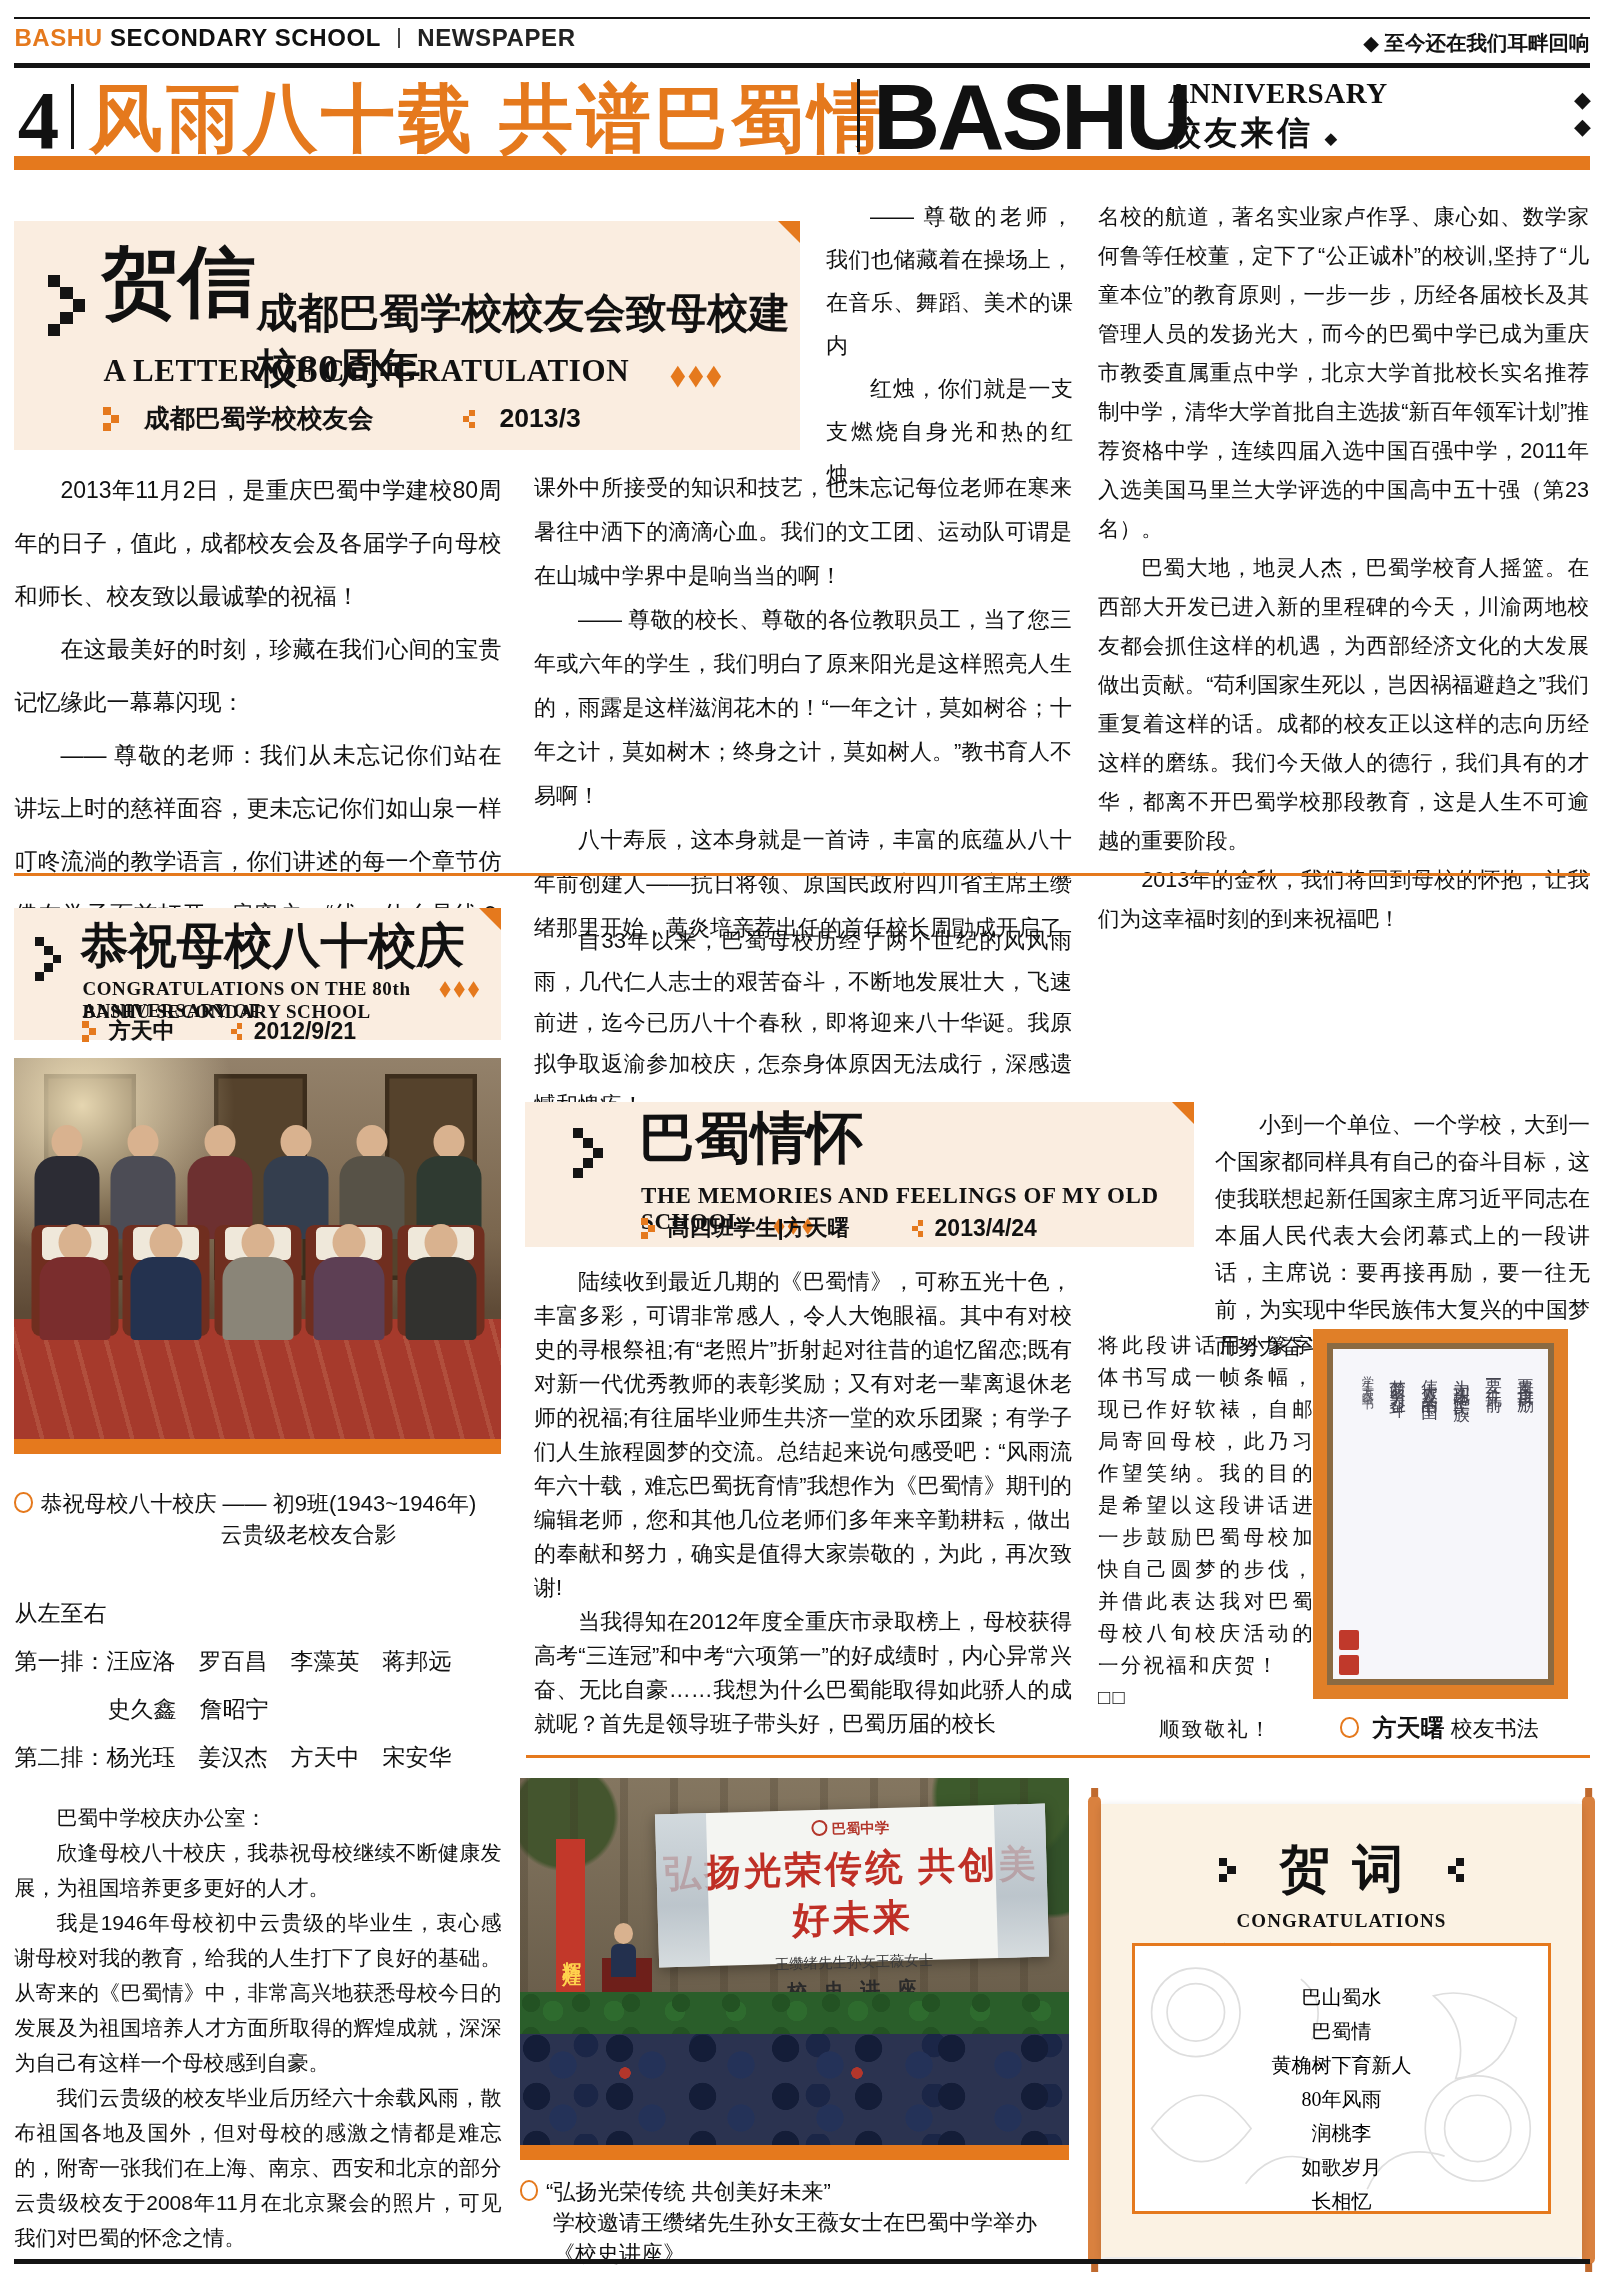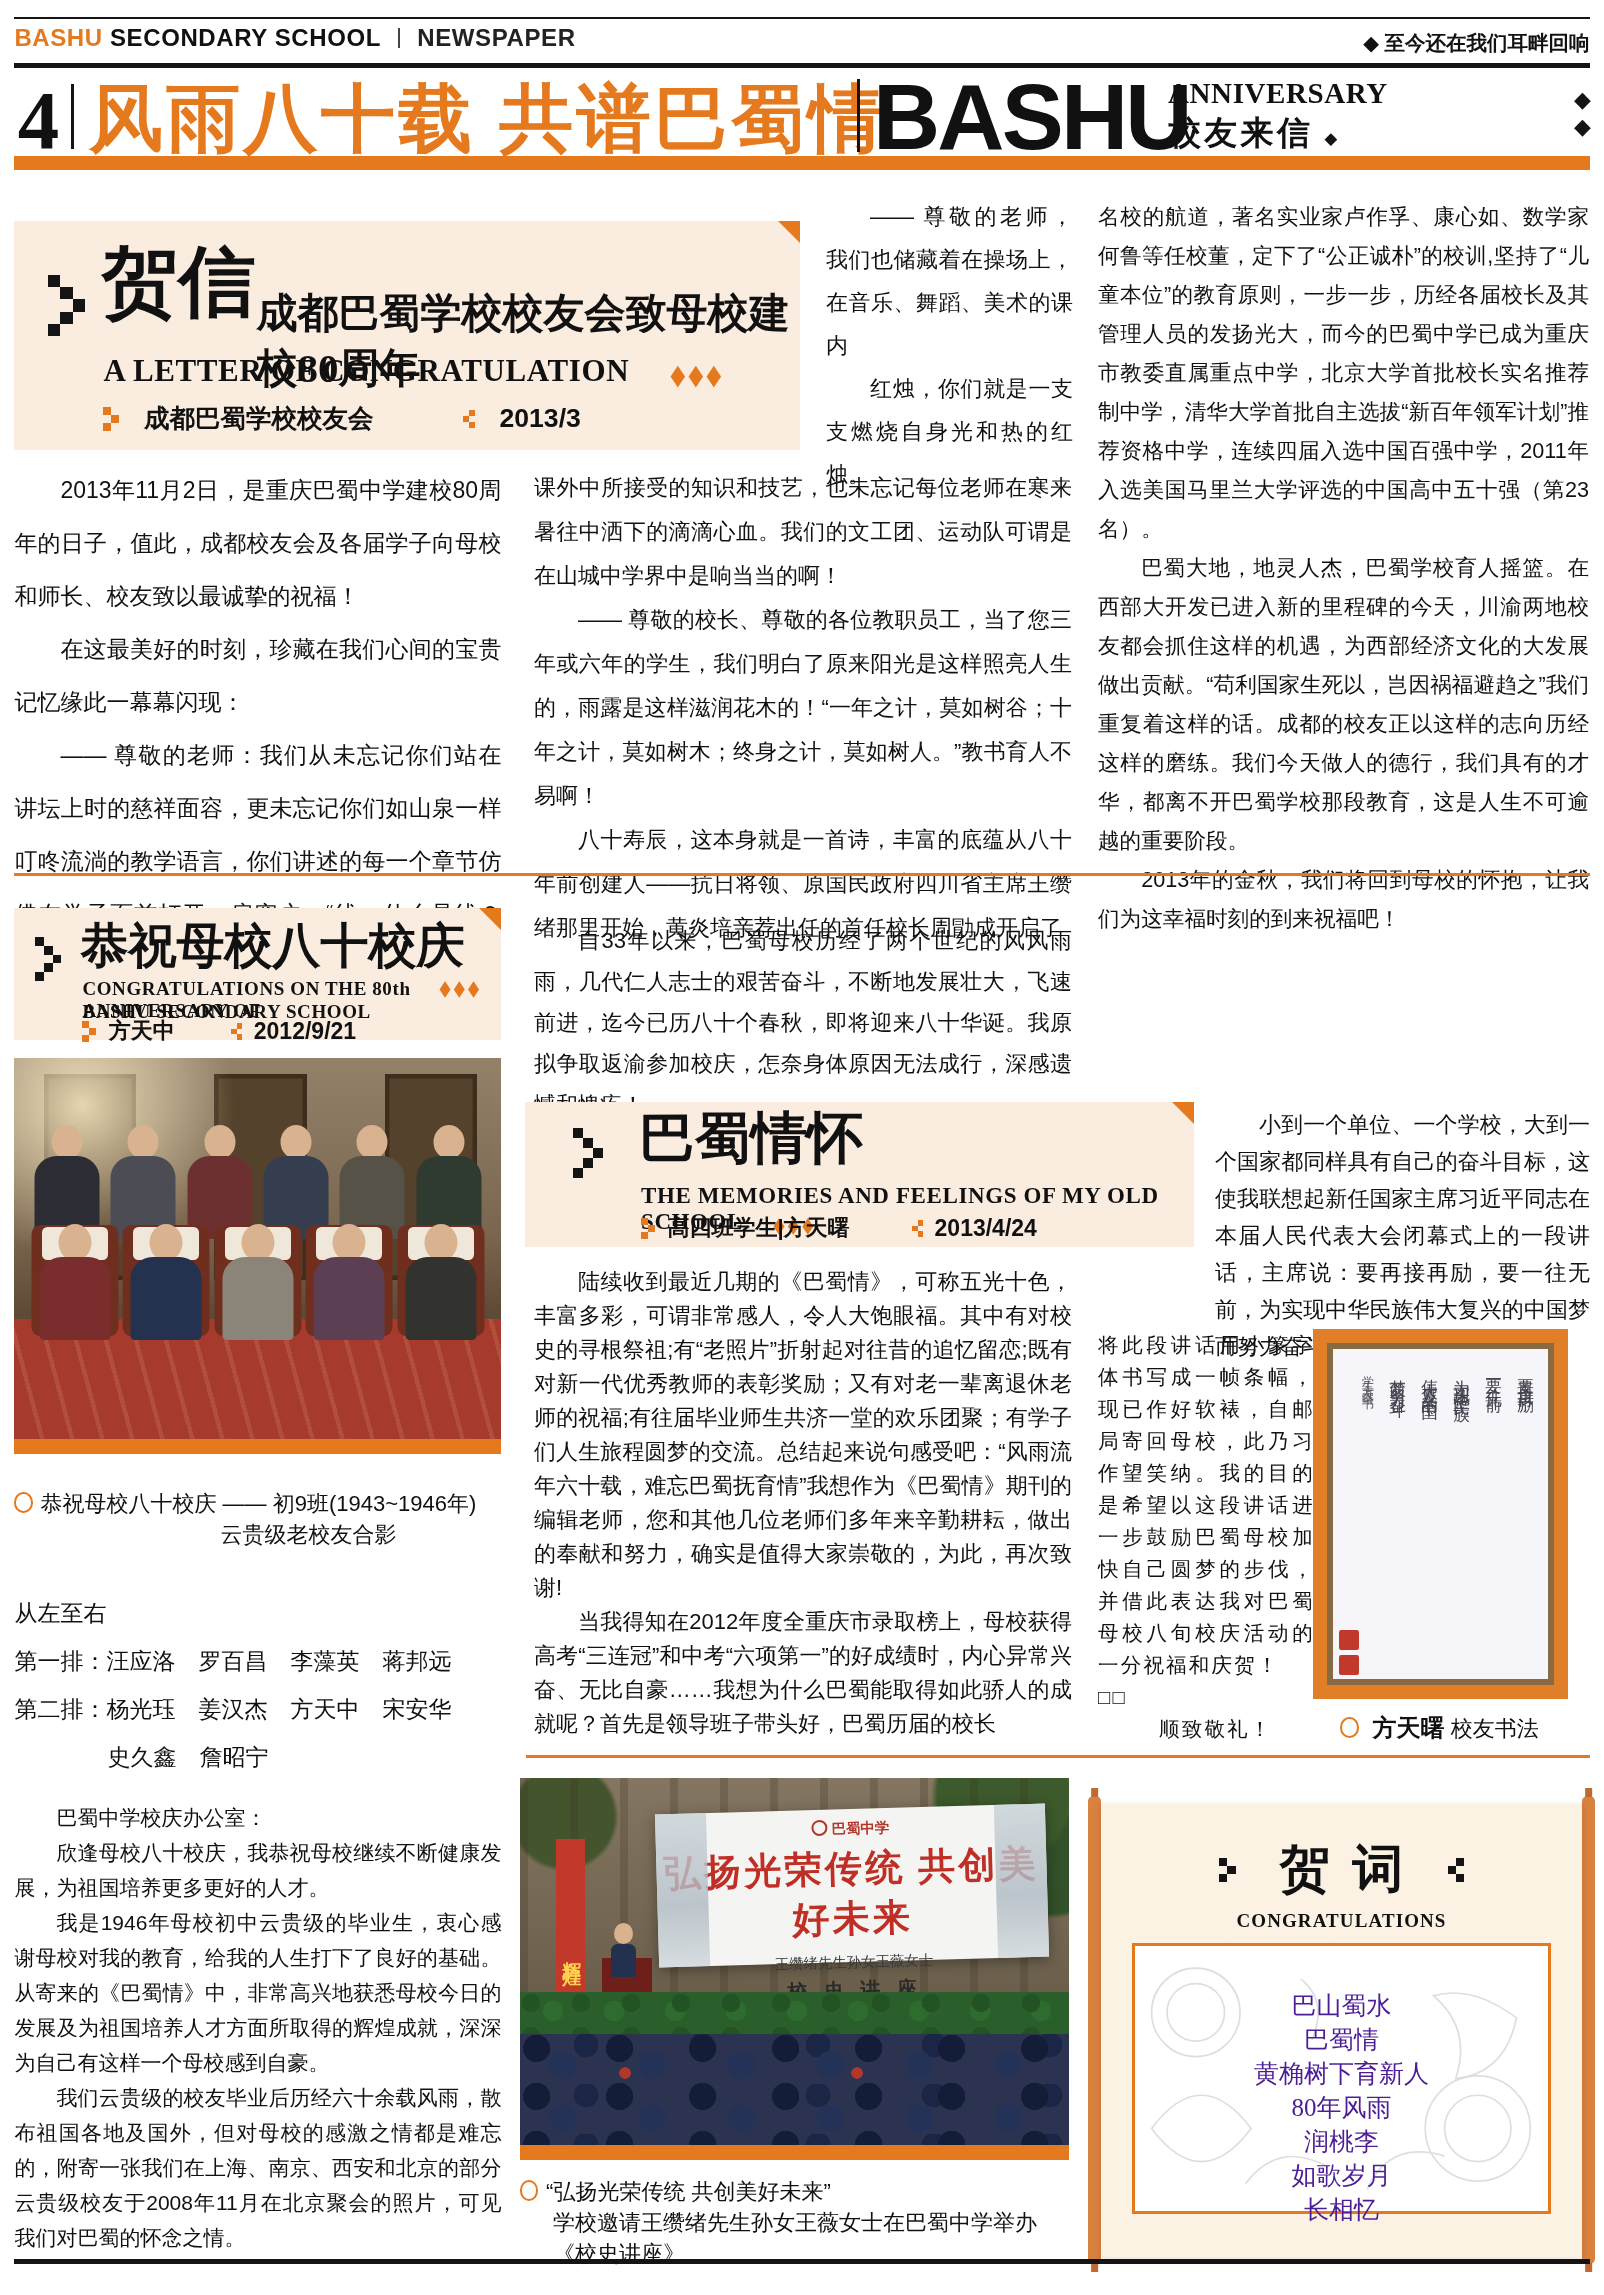--- a/index.html
+++ b/index.html
@@ -121,21 +121,21 @@
       width:7.7px;height:8.9px;background:#c06a2e;}
   .rod::before{top:-7.7px;} .rod::after{bottom:-7.7px;}
   .scrollbody{background:#fbf2e3;box-shadow:0 2.2px 7.7px rgba(0,0,0,.12);}
   .sc-title-row{display:flex;align-items:center;justify-content:center;gap:22px;}
   .sc-title{font-size:51px;font-weight:900;letter-spacing:22px;text-indent:22px;}
   .sc-en{font-size:19px;font-weight:900;letter-spacing:1.1px;text-align:center;}
   .sc-by{font-size:22px;font-weight:700;text-align:center;}
   .sc-panel{position:absolute;left:31px;top:139px;width:413px;height:265px;background:#ffffff;
       border:3.3px solid #e5791d;box-sizing:content-box;}
   .poem{position:relative;z-index:2;text-align:center;font-family:"Liberation Serif","DejaVu Serif",serif;
-      font-size:25px;line-height:34px;padding-top:43px;color:#4c1d95;}
+      font-size:20px;line-height:34px;padding-top:34px;color:#000000;}
   .flor{position:absolute;inset:0;z-index:1;}
 </style>
 </head>
 <body>
 
 <div id="page">
 
   <div class="abs rule" style="left:14.4px;top:16.6px;width:1576px;height:2.8px;"></div>
 
   <div class="abs mast-left" style="left:14.4px;top:24px;">
@@ -312,22 +312,22 @@
   </div>
 
   <div class="abs cap" style="left:14.4px;top:1488px;width:487px;">
     <p><span class="ring"></span><span>恭祝母校八十校庆 —— 初9班(1943~1946年)</span></p>
     <p style="padding-left:206px;">云贵级老校友合影</p>
   </div>
 
   <div class="abs" style="left:14.4px;top:1589px;width:487px;font-size:23px;line-height:48px;">
     <p>从左至右</p>
     <p>第一排：汪应洛　罗百昌　李藻英　蒋邦远</p>
+    <p style="padding-left:93px;">史久鑫　詹昭宁</p>
     <p>第二排：杨光珏　姜汉杰　方天中　宋安华</p>
-    <p style="padding-left:93px;">史久鑫　詹昭宁</p>
   </div>
 
   <div class="abs b38 jst" style="left:14.4px;top:1800px;width:487px;">
     <p class="ind">巴蜀中学校庆办公室：</p>
     <p class="ind">欣逢母校八十校庆，我恭祝母校继续不断健康发展，为祖国培养更多更好的人才。</p>
     <p class="ind">我是1946年母校初中云贵级的毕业生，衷心感谢母校对我的教育，给我的人生打下了良好的基础。从寄来的《巴蜀情》中，非常高兴地获悉母校今日的发展及为祖国培养人才方面所取得的辉煌成就，深深为自己有这样一个母校感到自豪。</p>
     <p class="ind">我们云贵级的校友毕业后历经六十余载风雨，散布祖国各地及国外，但对母校的感激之情都是难忘的，附寄一张我们在上海、南京、西安和北京的部分云贵级校友于2008年11月在北京聚会的照片，可见我们对巴蜀的怀念之情。</p>
   </div>
 
   <div class="abs b40c jst ind" style="left:534px;top:920px;width:538px;">自33年以来，巴蜀母校历经了两个世纪的风风雨雨，几代仁人志士的艰苦奋斗，不断地发展壮大，飞速前进，迄今已历八十个春秋，即将迎来八十华诞。我原拟争取返渝参加校庆，怎奈身体原因无法成行，深感遗憾和愧疚！</div>

